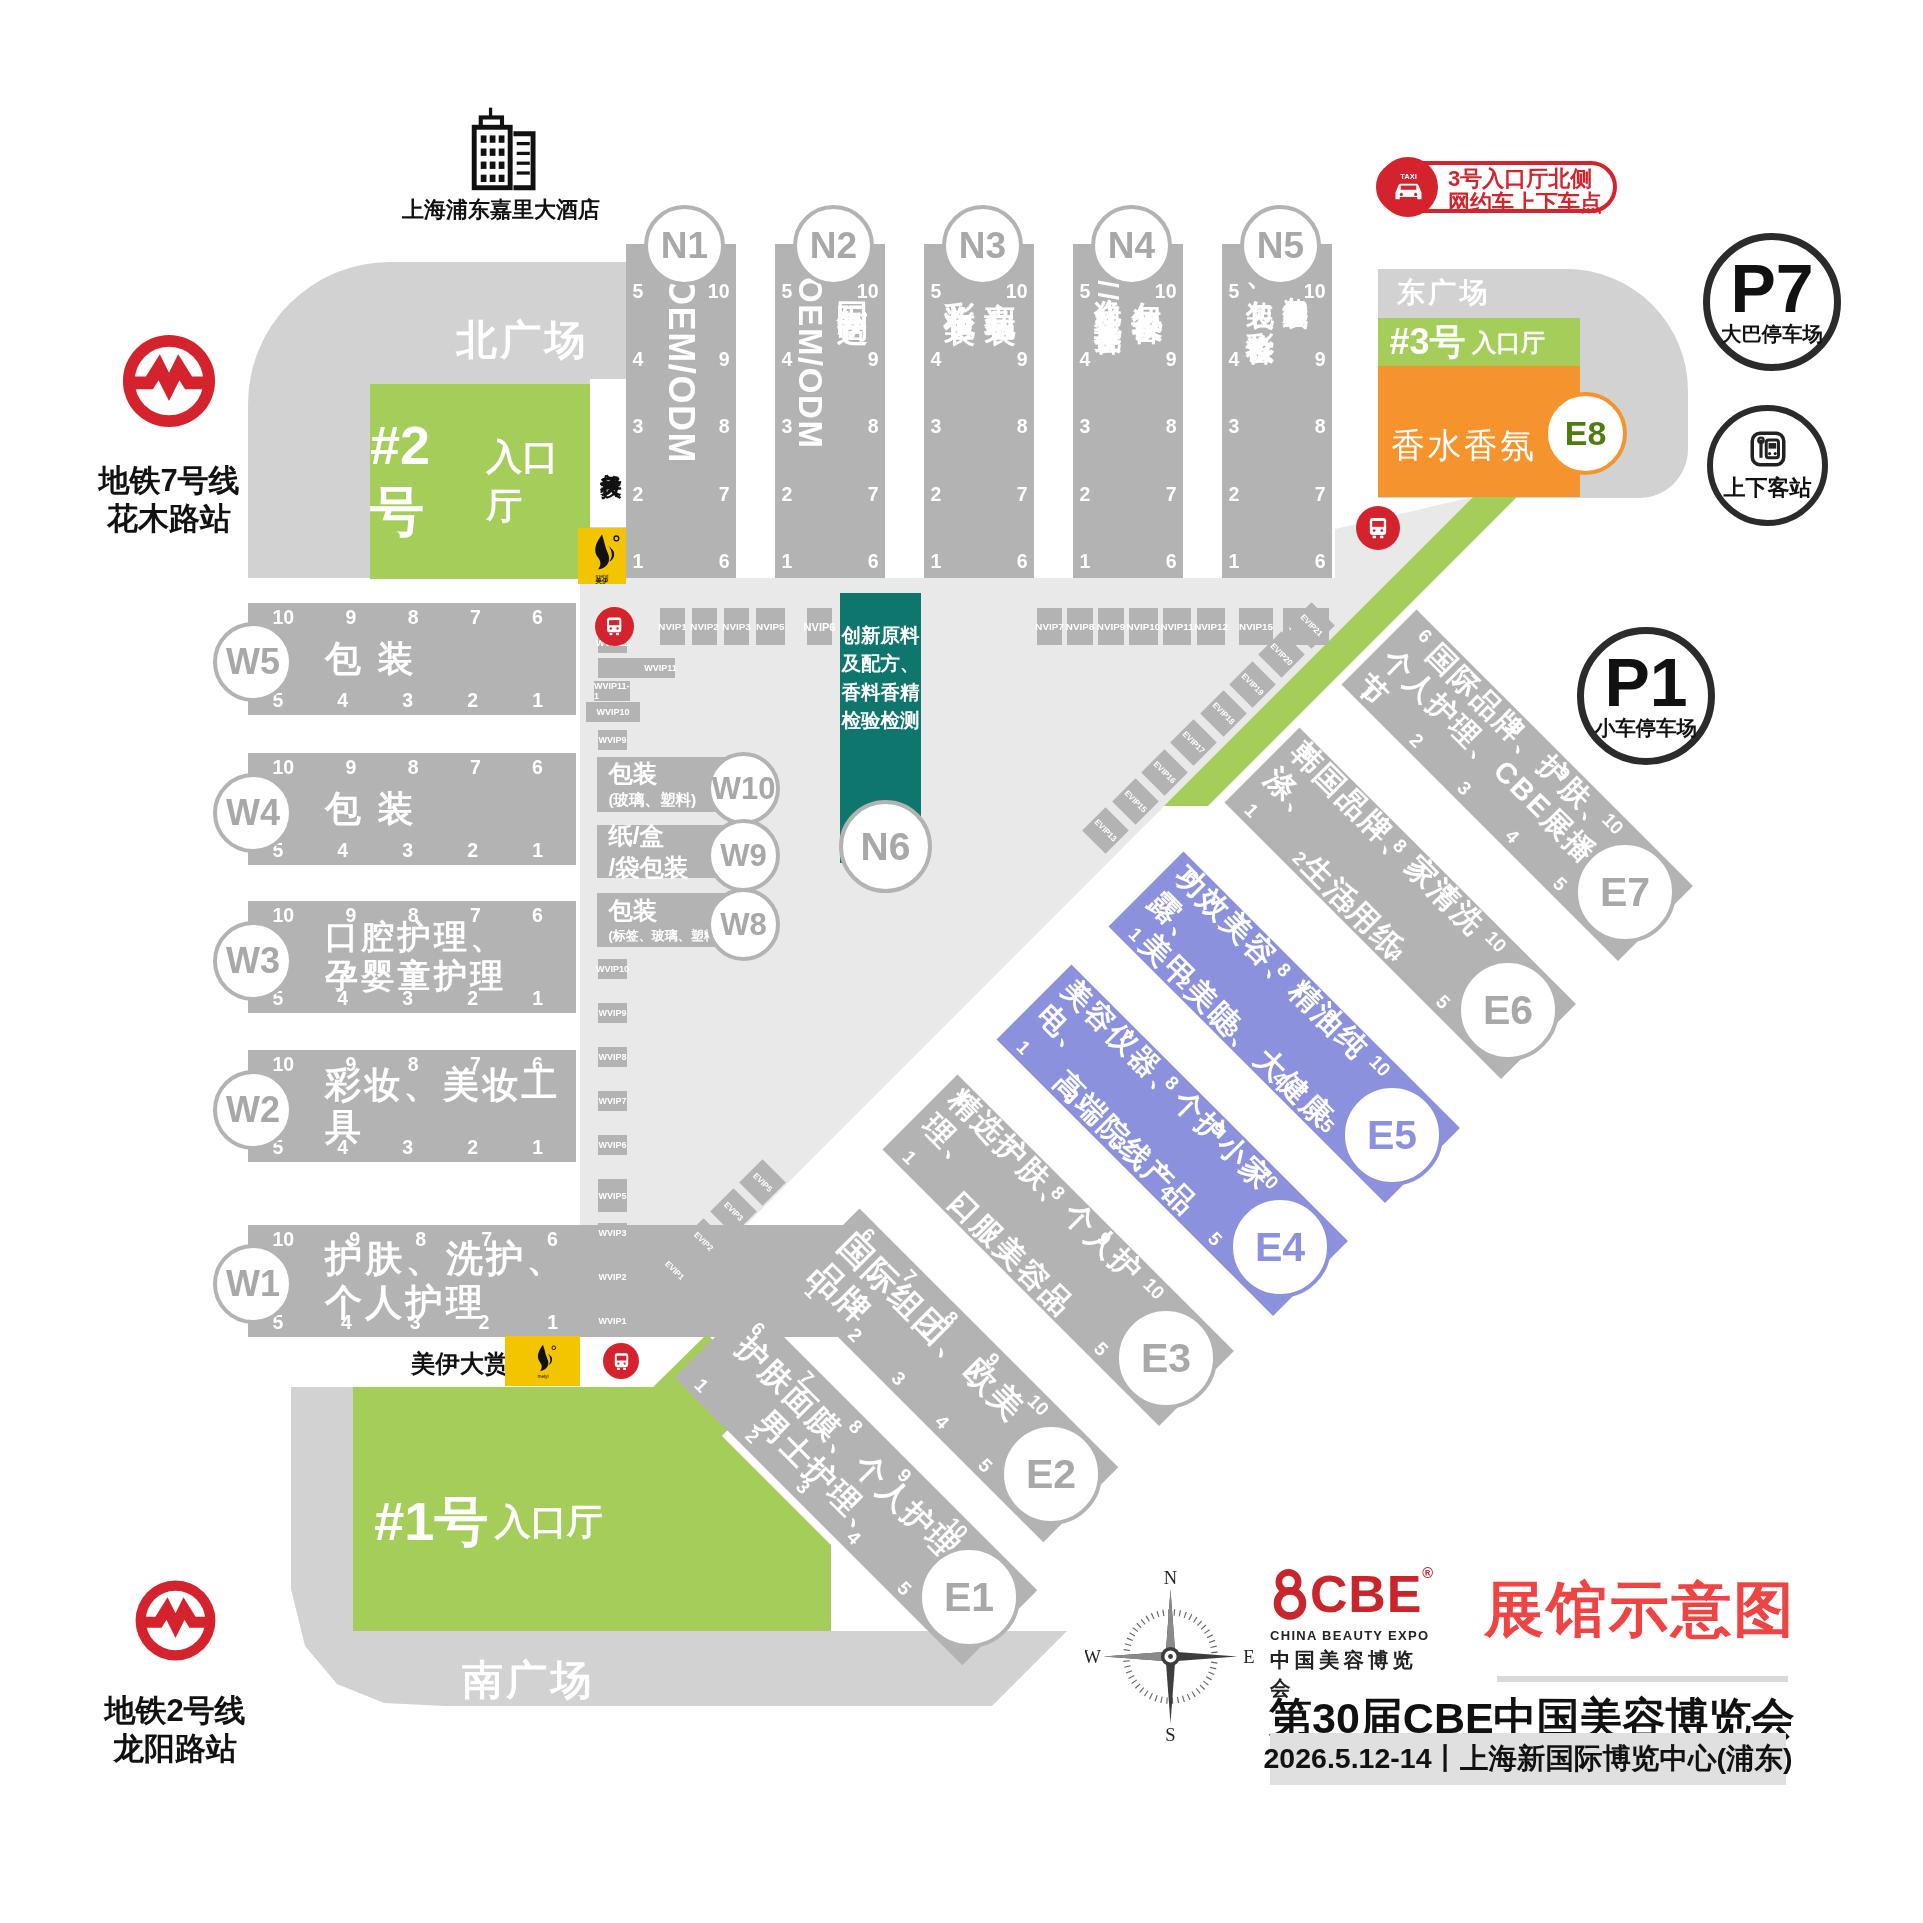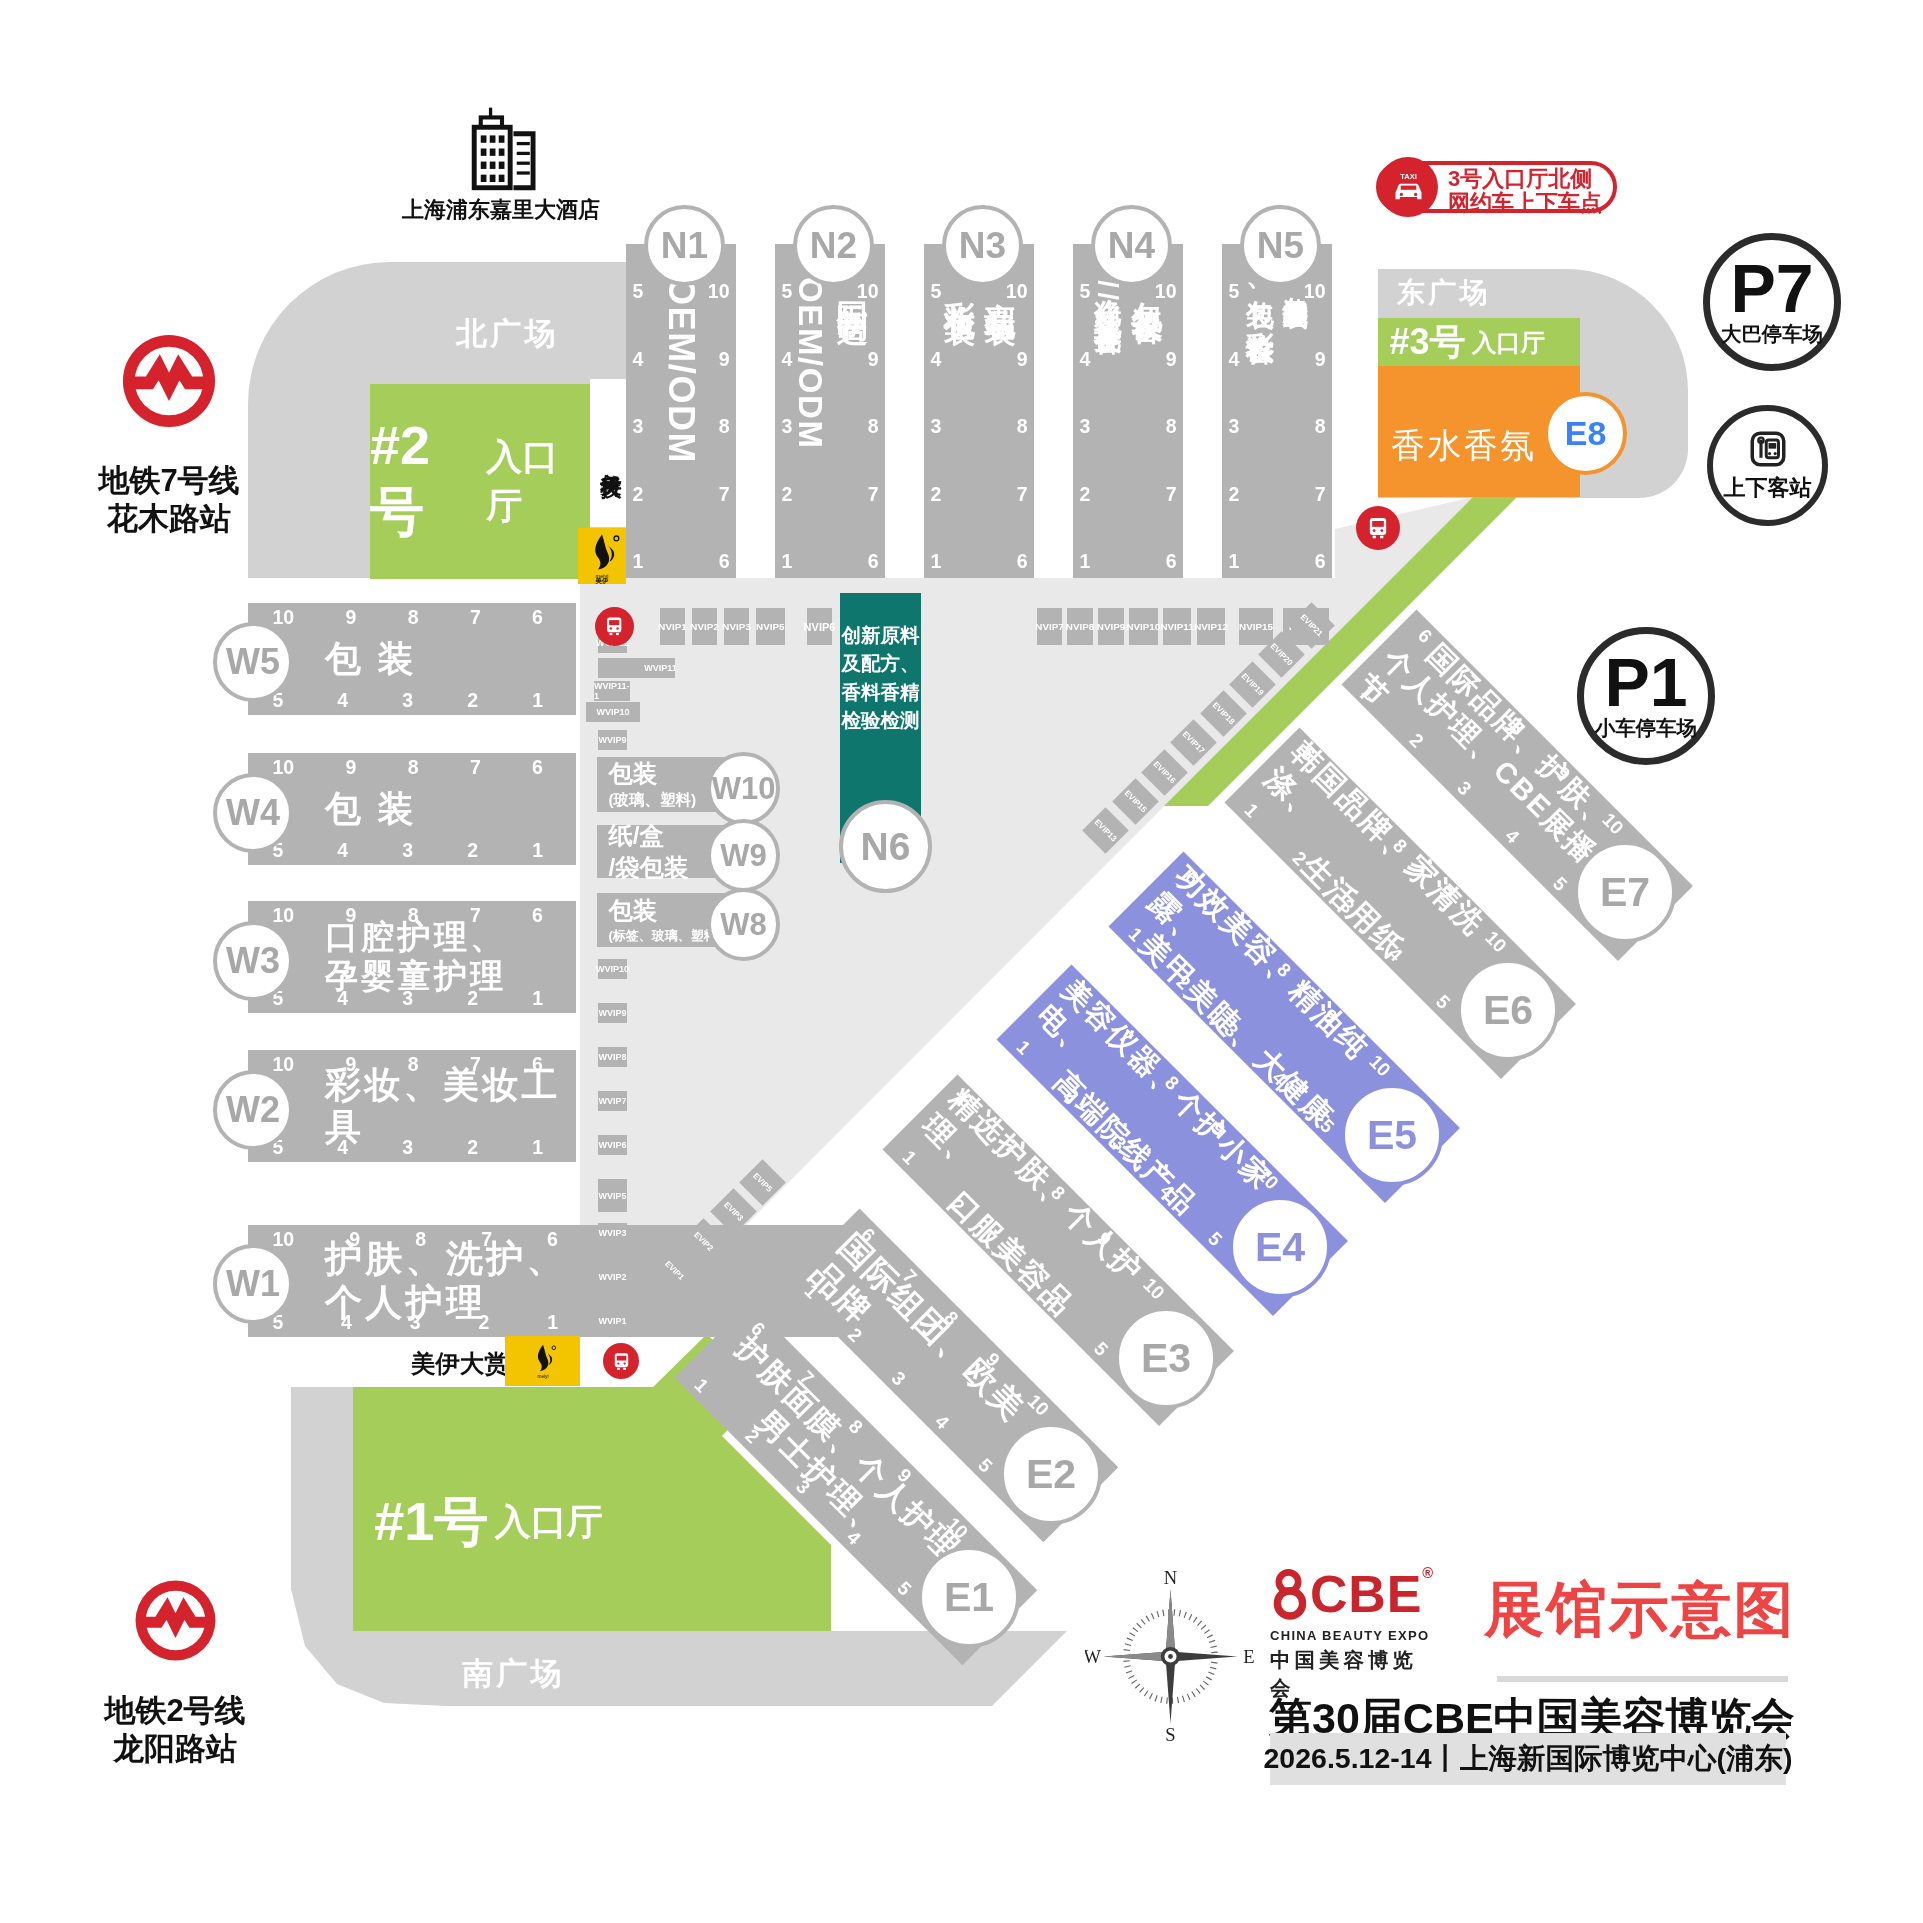--- a/index.html
+++ b/index.html
@@ -9,26 +9,26 @@
   .ov{position:absolute;inset:0;}
   
   .road{background:#d2d2d2;}
   .walk{background:#e9e9e9;}
   .green{background:#a5cd5a;}
   .orange{background:#f5942c;}
   .purple{background:#8b91dc;}
   .yellow{background:#f3c400;}
   
   .wt{color:#fff;font-weight:normal;margin-top:29px;}
-  .plaza{color:#fff;font-weight:bold;font-size:31px;letter-spacing:3.3px;}
+  .plaza{color:#fff;font-weight:bold;font-size:41px;letter-spacing:3.3px;}
   
   .badge{position:absolute;border-radius:50%;background:#fff;border:4.9px solid #b3b3b3;color:#a8a8a8;
          display:flex;align-items:center;justify-content:center;font-weight:bold;}
   .badge.purpleb{border-color:#8b91dc;color:#8b91dc;}
-  .badge.orangeb{border-color:#f5942c;color:#3b82f6;}
+  .badge.orangeb{border-color:#f5942c;color:#4d7c0f;}
   
   .nbar{position:absolute;top:244px;width:110px;height:334px;background:#b3b3b3;}
   .nbadge{width:73px;height:73px;left:18px;top:-39px;font-size:37px;}
   .num-col{position:absolute;top:36px;bottom:4.9px;display:flex;flex-direction:column;
            justify-content:space-between;color:#fff;font-size:19.5px;font-weight:bold;}
   .ncol-l{left:6.5px;} .ncol-r{right:6.5px;text-align:right;}
   .nlabel{position:absolute;inset:33px 24.4px 8.1px 24.4px;display:flex;justify-content:center;gap:8.1px;}
   .vtxt{writing-mode:vertical-rl;text-orientation:mixed;color:#fff;font-weight:bold;font-size:31px;
         letter-spacing:4.1px;line-height:1.05;}
   

